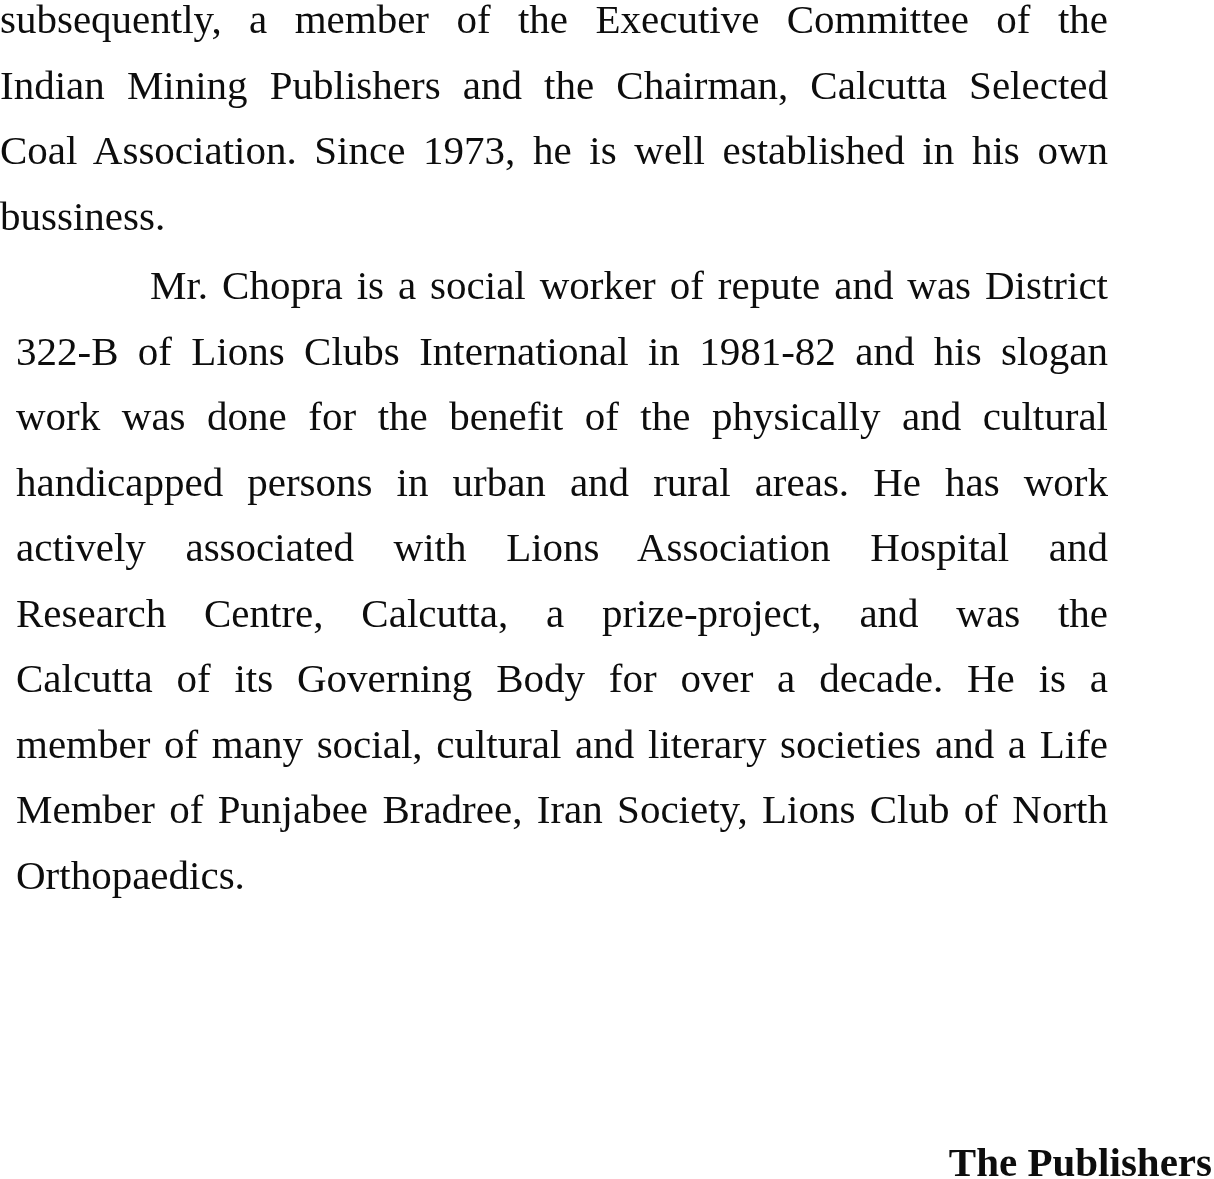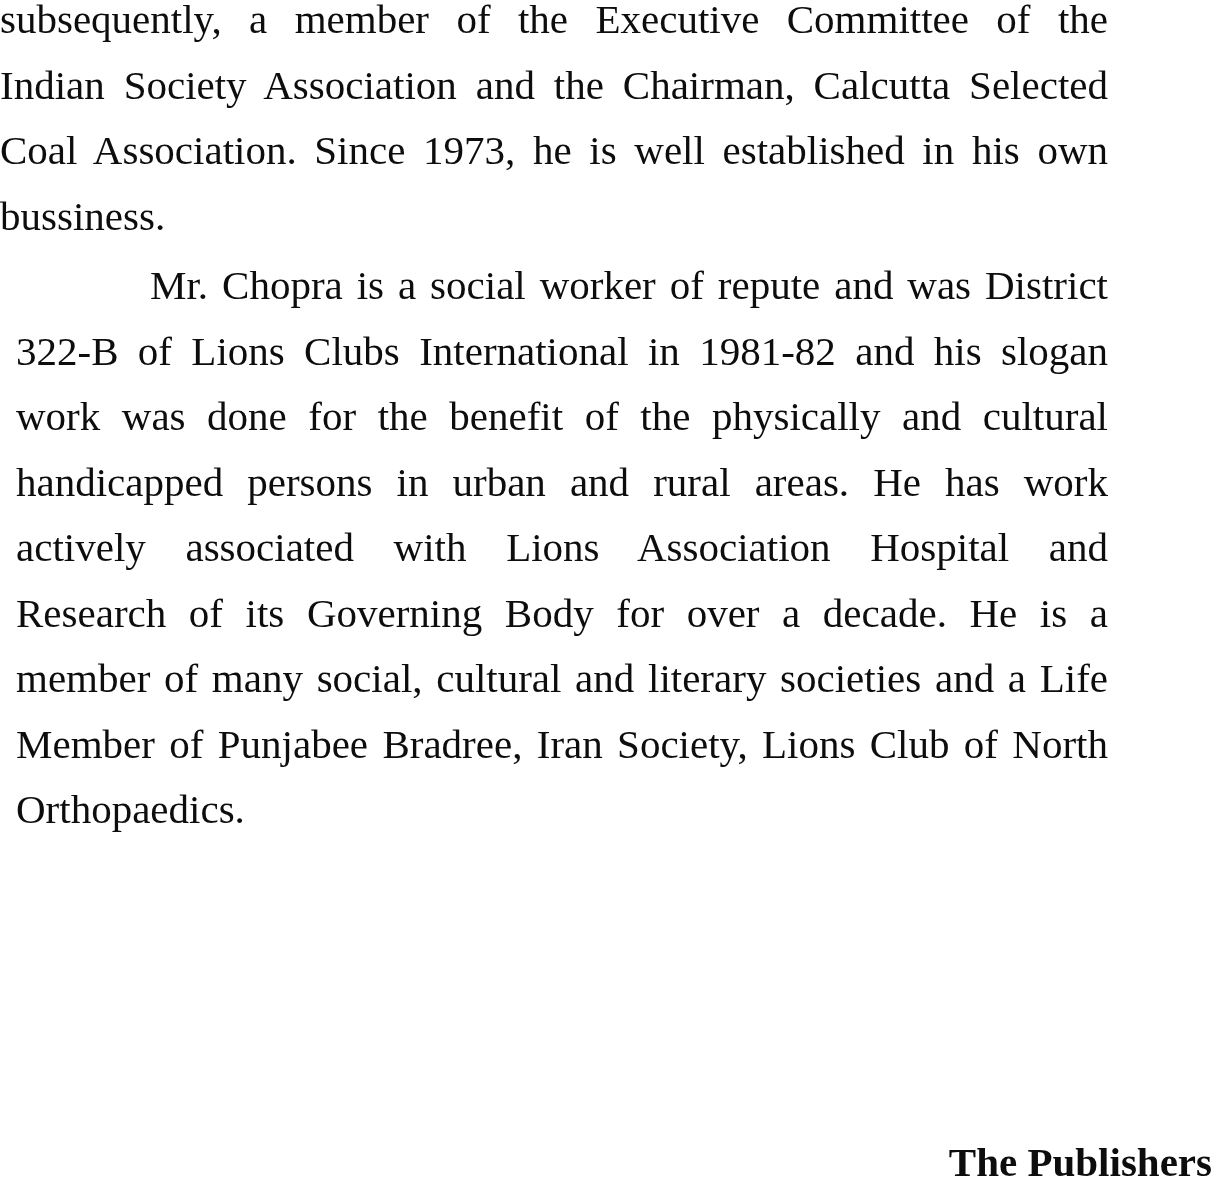--- a/index.html
+++ b/index.html
@@ -52,32 +52,33 @@
       white-space: nowrap;
     }
   </style>
 </head>
 <body>
 
 <div class="page">
 
   <div class="para" id="para1">
     <span class="line">subsequently, a member of the Executive Committee of the</span>
-    <span class="line">Indian Society Association and the Chairman, Calcutta Selected</span>
+    <span class="line">Indian Mining Publishers and the Chairman, Calcutta Selected</span>
     <span class="line">Coal Association.  Since 1973, he is well established in his own</span>
     <span class="line last">bussiness.</span>
   </div>
 
   <div class="para" id="para2">
     <span class="line indent">Mr. Chopra is a social worker of repute and was District</span>
     <span class="line">322-B of Lions Clubs International in 1981-82 and his slogan</span>
     <span class="line">work was done for the benefit of the physically and cultural</span>
     <span class="line">handicapped persons in urban and rural areas.  He has work</span>
     <span class="line">actively associated with Lions Association Hospital and</span>
-    <span class="line">Research of its Governing Body for over a decade.  He is a</span>
+    <span class="line">Research Centre, Calcutta, a prize-project, and was the</span>
+    <span class="line">Calcutta of its Governing Body for over a decade.  He is a</span>
     <span class="line">member of many social, cultural and literary societies and a Life</span>
     <span class="line">Member of Punjabee Bradree, Iran Society, Lions Club of North</span>
     <span class="line last">Orthopaedics.</span>
   </div>
 
 </div>
 
 <div class="signature">The Publishers</div>
 
 </body></html>

